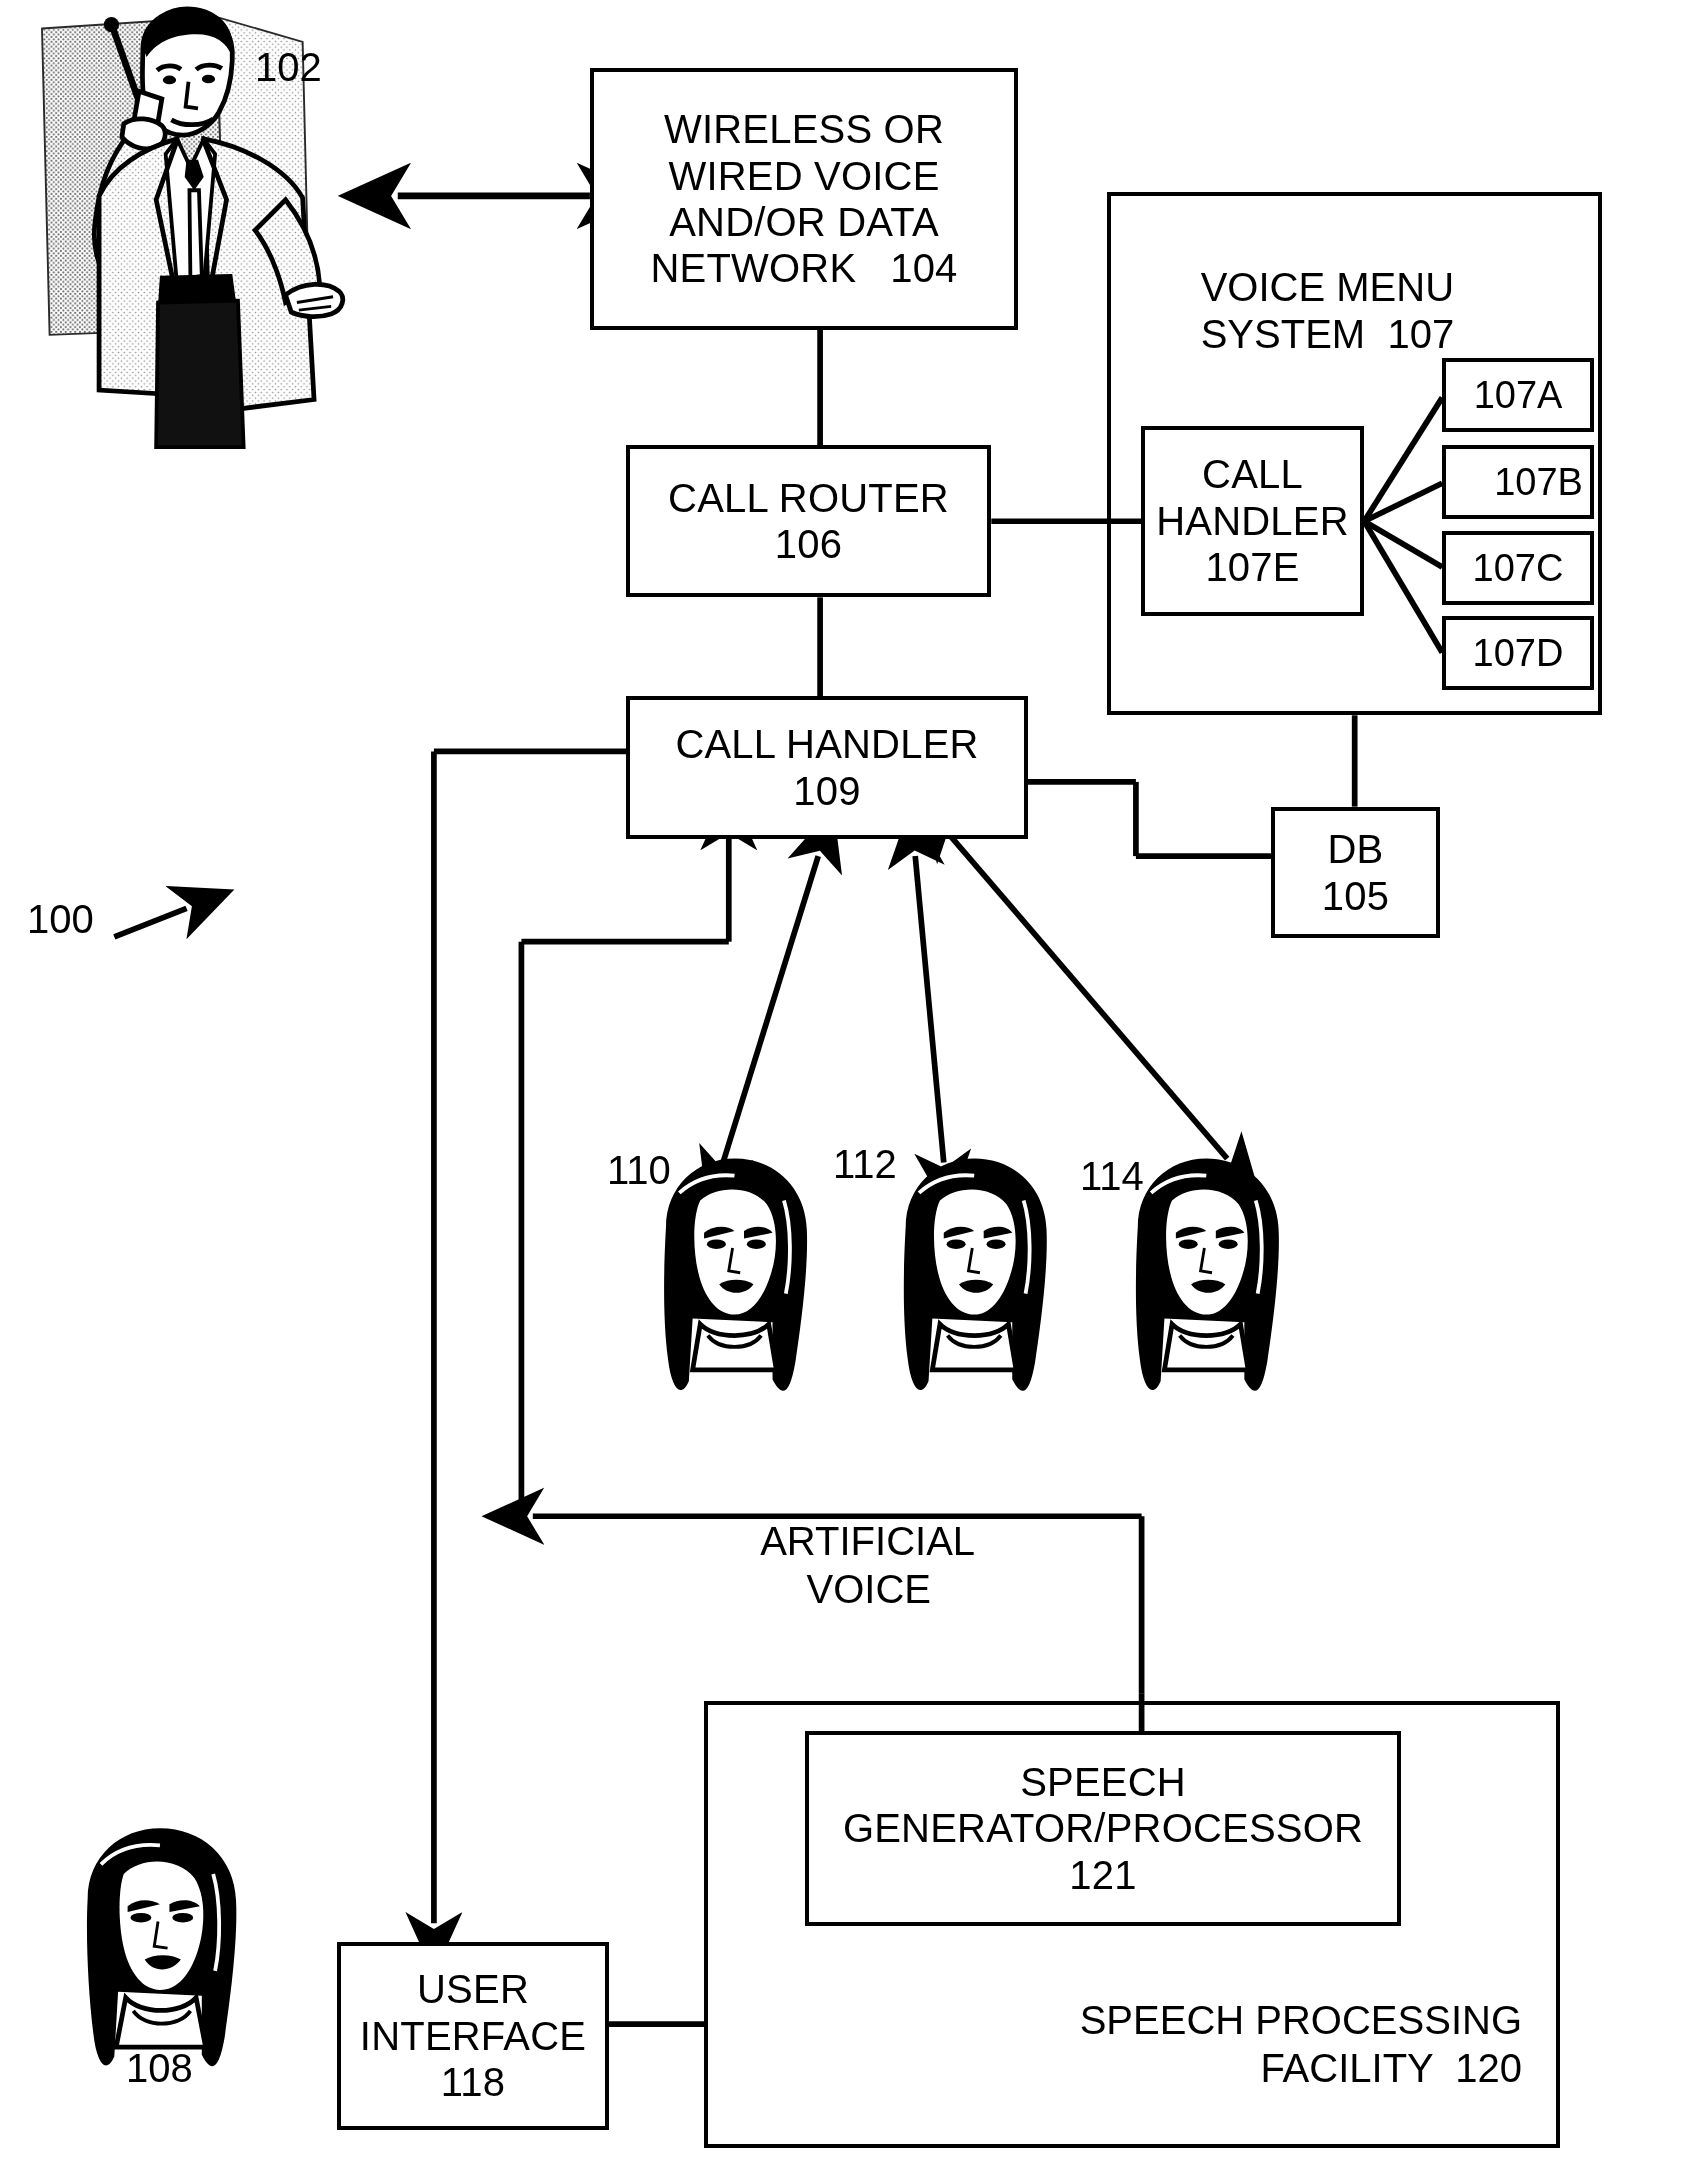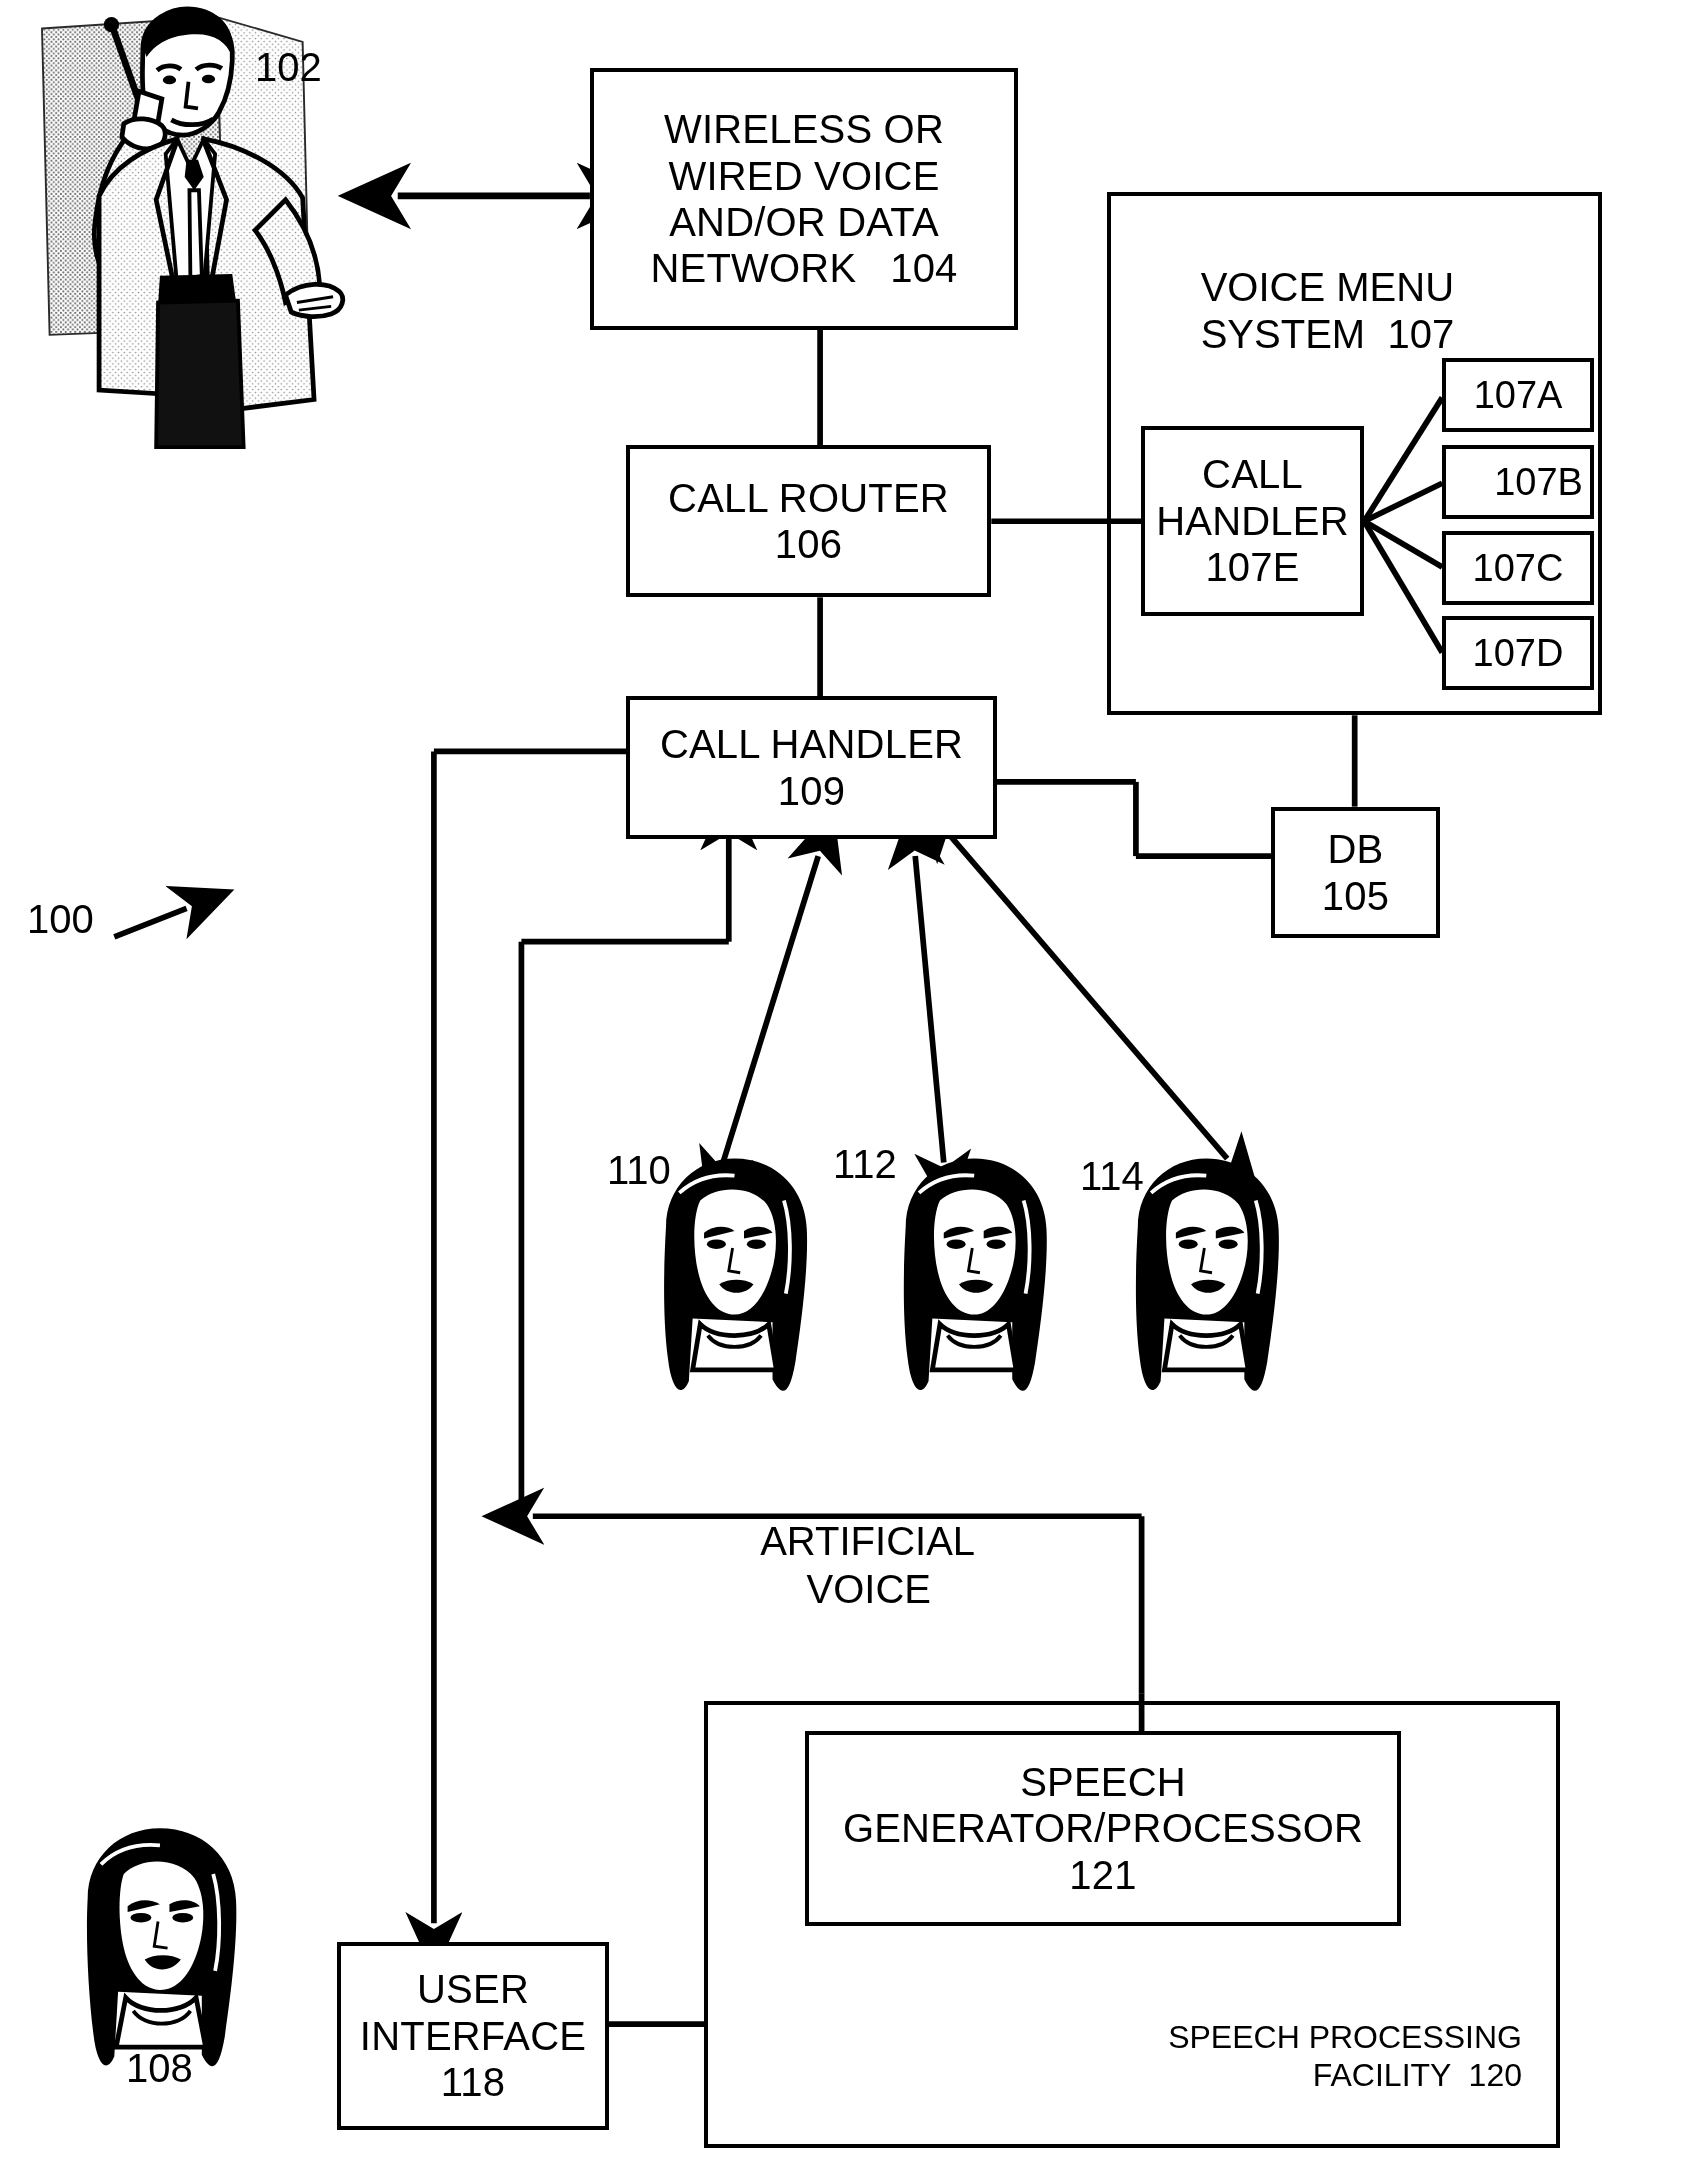--- a/index.html
+++ b/index.html
@@ -303,41 +303,41 @@
 
   <div class="small-box" style="left:1442px; top:616px; width:152px; height:74px;">
     <span>107D</span>
   </div>
 
   <div class="box" style="left:626px; top:445px; width:365px; height:152px; font-size:40px;">
     <span class="ln">CALL ROUTER</span>
     <span class="ln">106</span>
   </div>
 
-  <div class="box" style="left:626px; top:696px; width:371px; height:143px; font-size:40px;">
+  <div class="box" style="left:626px; top:696px; width:402px; height:143px; font-size:40px;">
     <span class="ln">CALL HANDLER</span>
     <span class="ln">109</span>
   </div>
 
   <div class="box" style="left:1271px; top:807px; width:169px; height:131px; font-size:40px;">
     <span class="ln">DB</span>
     <span class="ln">105</span>
   </div>
 
   <div class="txt" style="left:607px; top:1147px; font-size:40px;">110</div>
   <div class="txt" style="left:833px; top:1141px; font-size:40px;">112</div>
   <div class="txt" style="left:1080px; top:1153px; font-size:40px;">114</div>
 
   <div class="txt center" style="left:704px; top:1469px; width:285px; font-size:40px; line-height:1.20;">
     <span class="ln">ARTIFICIAL</span>
     <span class="ln">VOICE</span>
   </div>
 
   <div class="cbox" style="left:704px; top:1701px; width:856px; height:447px;">
-    <div class="cbox-label" style="right:34px; bottom:12px; font-size:32px; text-align:right;">
+    <div class="cbox-label" style="right:34px; bottom:5px; font-size:40px; text-align:right;">
       <span class="ln">SPEECH PROCESSING</span>
       <span class="ln">FACILITY  120</span>
     </div>
   </div>
 
   <div class="box" style="left:805px; top:1731px; width:596px; height:195px; font-size:40px;">
     <span class="ln">SPEECH</span>
     <span class="ln">GENERATOR/PROCESSOR</span>
     <span class="ln">121</span>
   </div>

